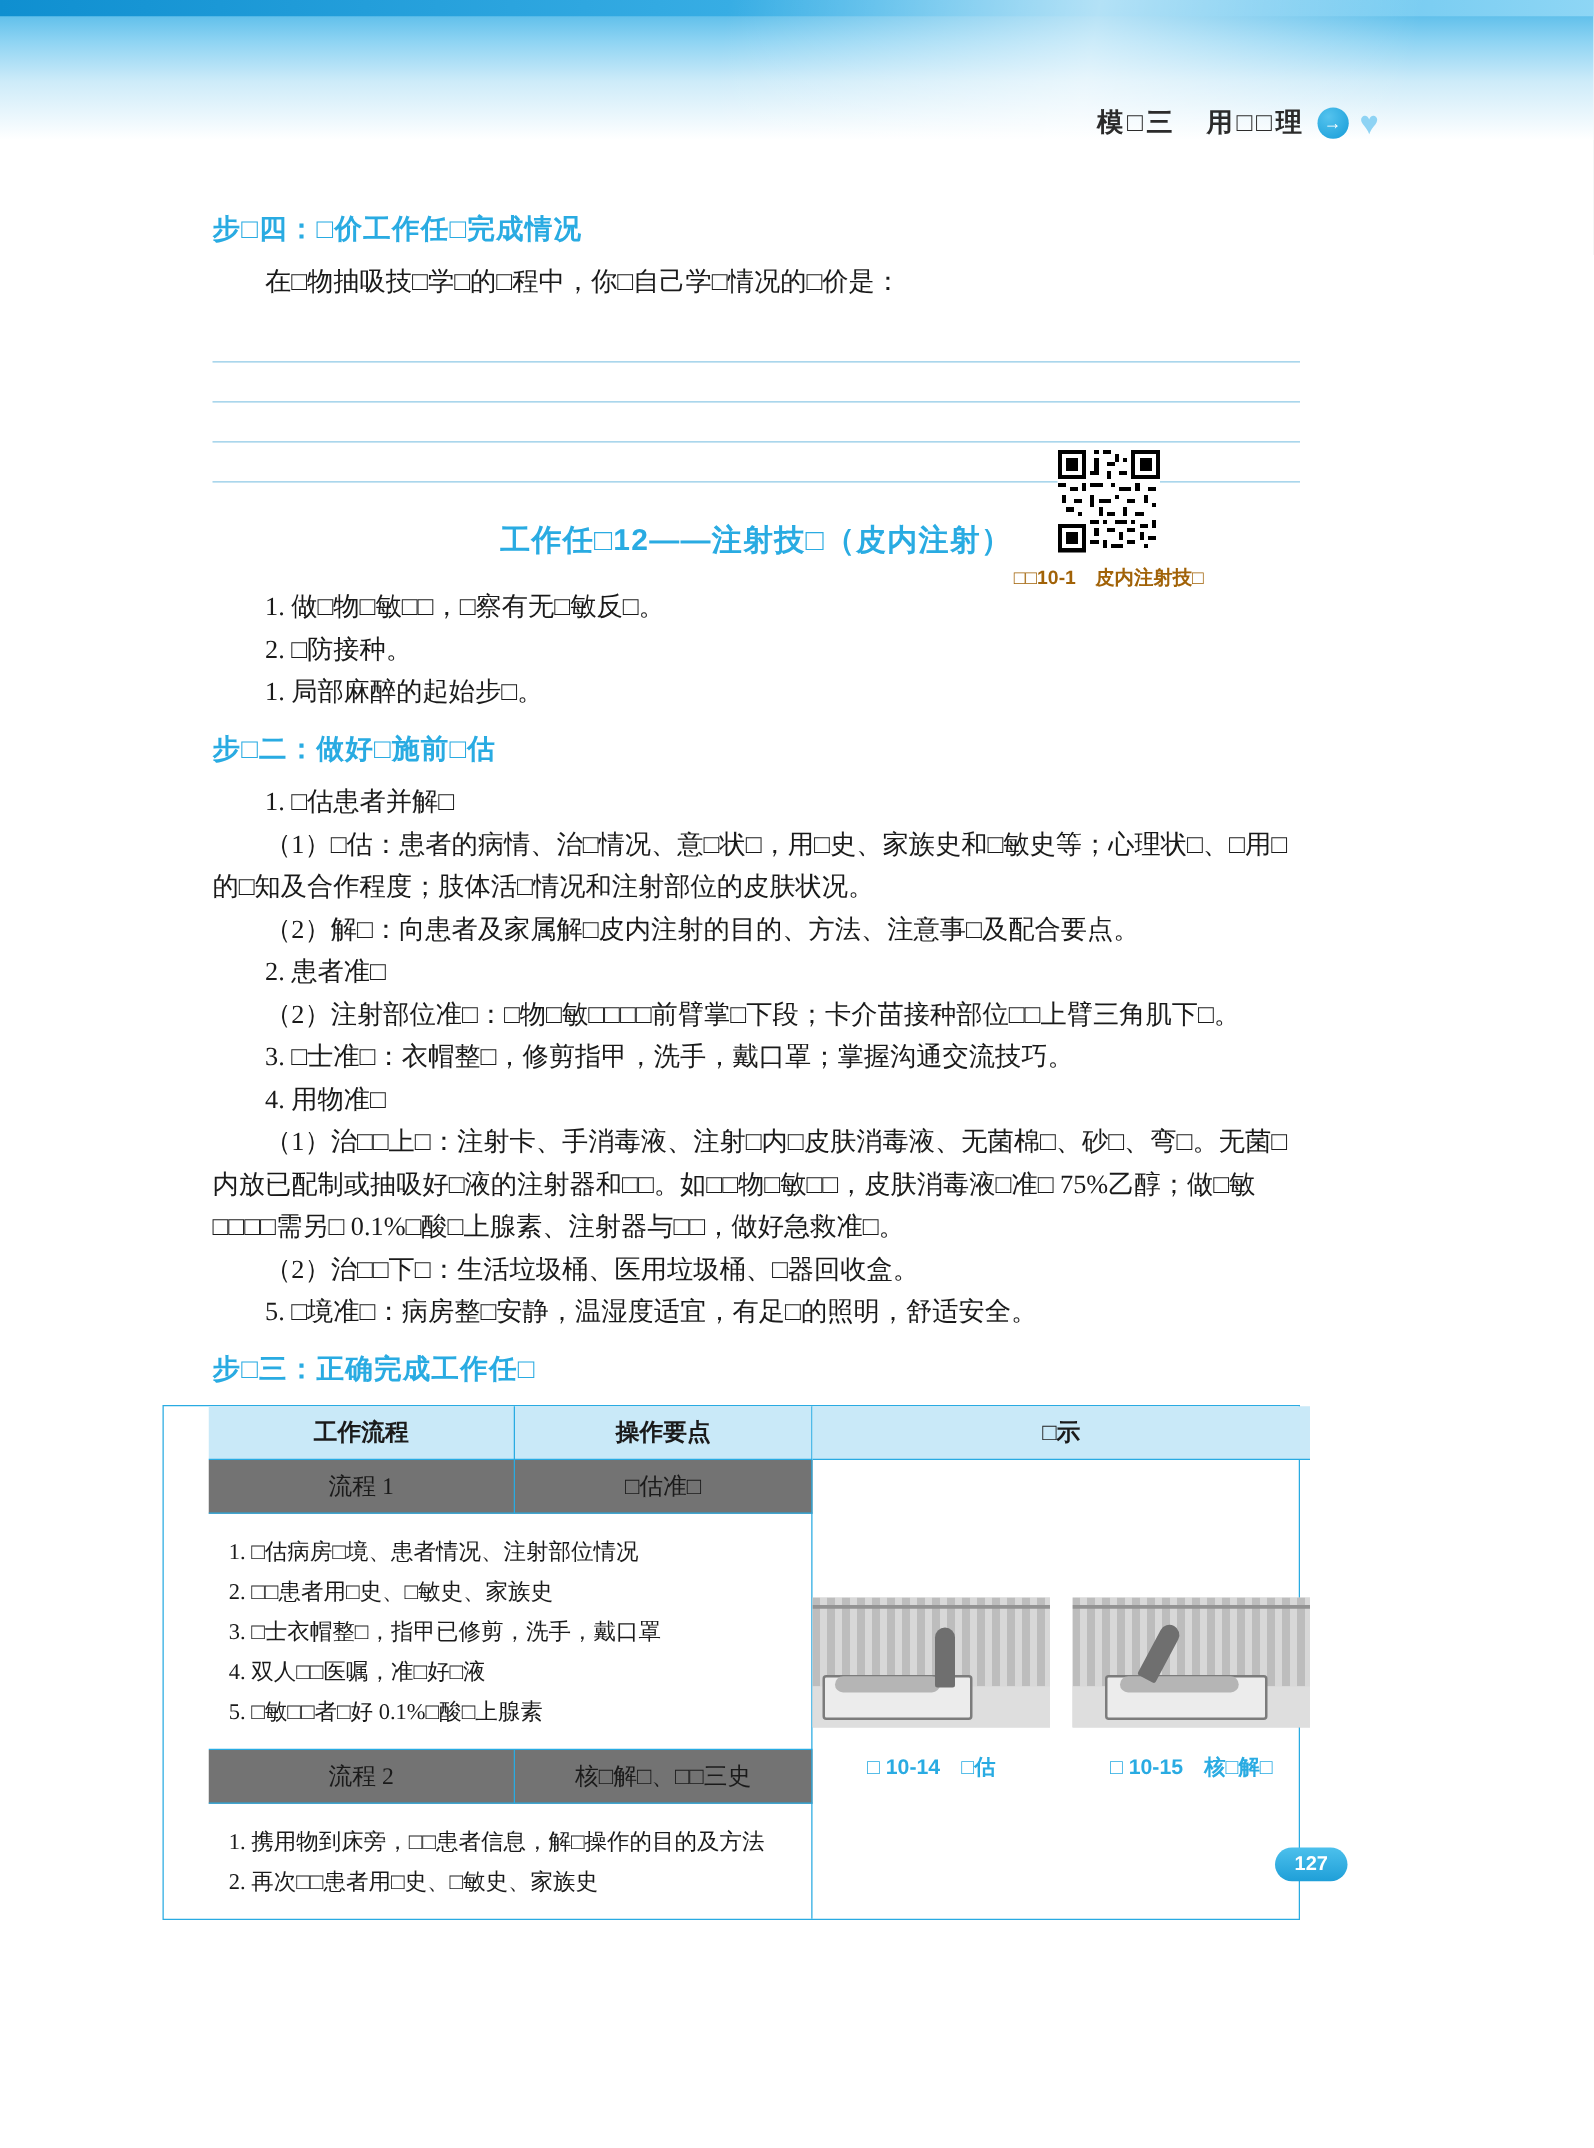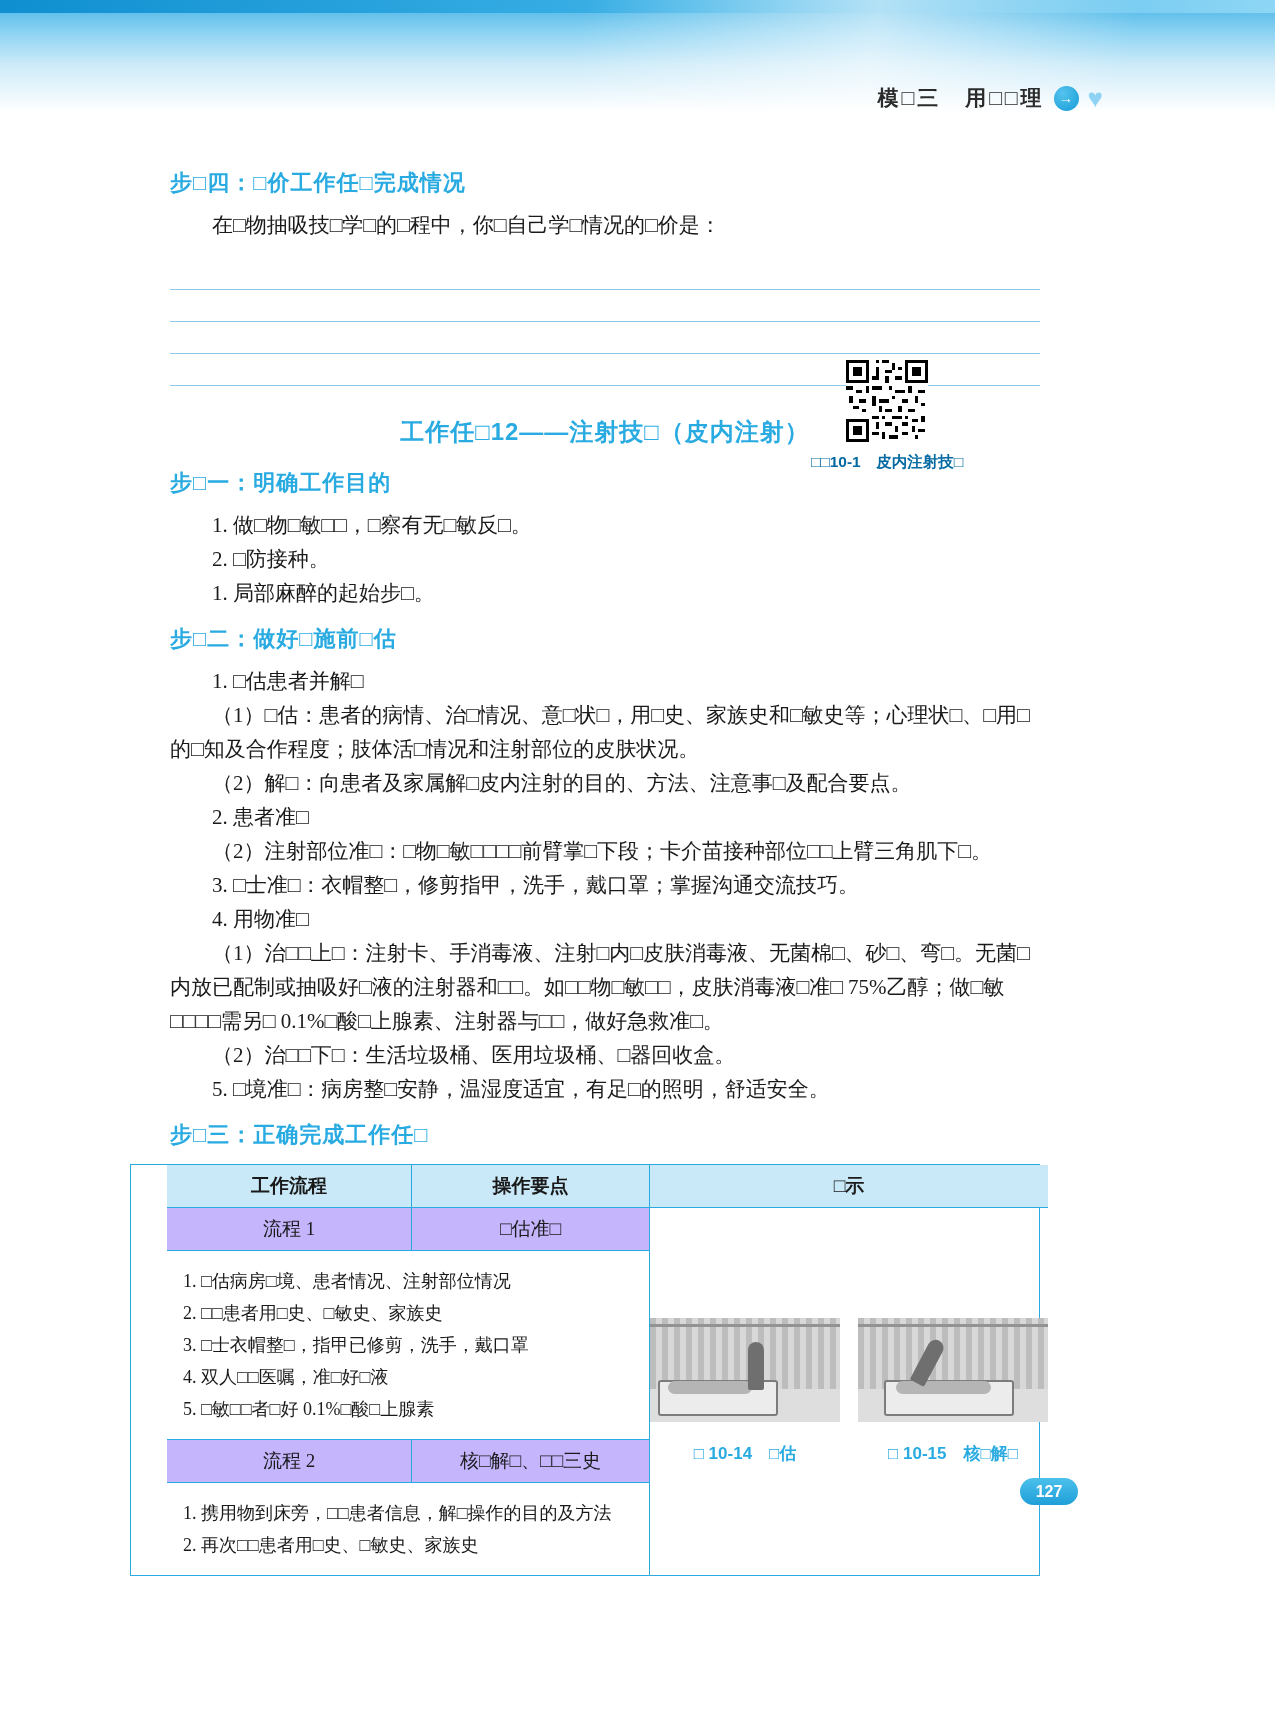--- a/index.html
+++ b/index.html
@@ -53,34 +53,34 @@
     margin:30px 0 20px 0; text-align:center;
     font-family:"Liberation Sans", sans-serif;
     font-size:24px; font-weight:bold; color:#29abe2; letter-spacing:1px;
   }
 
   .qr-block { position:absolute; top:248px; right:58px; width:190px; text-align:center; z-index:3; }
   .qr-block svg { display:block; margin:0 auto; background:#fff; }
   .qr-caption {
     margin-top:10px; white-space:nowrap;
     font-family:"Liberation Sans", sans-serif;
-    font-size:15.5px; font-weight:bold; color:#0369a1;
+    font-size:15.5px; font-weight:bold; color:#a16207;
   }
 
   
   .op-table {
     margin:14px 0 0 -40px; width:910px;
     display:grid; grid-template-columns:245px 238px 1fr;
     border:1px solid #29abe2; font-size:19px;padding-left:36px;
   }
   .cell { padding:8px 6px; }
   .br { border-right:1px solid #29abe2; }
   .bb { border-bottom:1px solid #29abe2; }
   .t-head { background:#c9e9f8; text-align:center; font-weight:bold; }
-  .t-flow { background:#c4b5fd; text-align:center; }
+  .t-flow { background:#737373; text-align:center; }
   .t-list { grid-column:1 / 3; padding:14px 12px 14px 16px; }
   .t-list div { font-size:18px; line-height:32px; }
   .t-illu {
     grid-column:3; grid-row:2 / span 4;
     display:flex; flex-direction:column; align-items:center; justify-content:center;
   }
   .photo-row { display:flex; gap:18px; }
   .caption-row { display:flex; gap:18px; margin-top:20px; }
   .photo-caption {
     width:190px; text-align:center; font-family:"Liberation Sans", sans-serif;
@@ -201,21 +201,20 @@
           <rect x="8" y="22" width="2" height="1"></rect>
             <rect x="11" y="22" width="1" height="2"></rect>
             <rect x="13" y="23" width="3" height="1"></rect>
           <rect x="17" y="22" width="2" height="1"></rect>
             <rect x="21" y="23" width="1" height="1"></rect>
         </g>
       </svg>
       <div class="qr-caption">□□10-1　皮内注射技□</div>
     </div>
 
-    <h3 class="step-title">步□一：明确工作目的</h3>
     <p class="para">1. 做□物□敏□□，□察有无□敏反□。</p>
     <p class="para">2. □防接种。</p>
     <p class="para">1. 局部麻醉的起始步□。</p>
 
     <h3 class="step-title">步□二：做好□施前□估</h3>
     <p class="para">1. □估患者并解□</p>
     <p class="para">（1）□估：患者的病情、治□情况、意□状□，用□史、家族史和□敏史等；心理状□、□用□的□知及合作程度；肢体活□情况和注射部位的皮肤状况。</p>
     <p class="para">（2）解□：向患者及家属解□皮内注射的目的、方法、注意事□及配合要点。</p>
     <p class="para">2. 患者准□</p>
     <p class="para">（2）注射部位准□：□物□敏□□□□前臂掌□下段；卡介苗接种部位□□上臂三角肌下□。</p>

